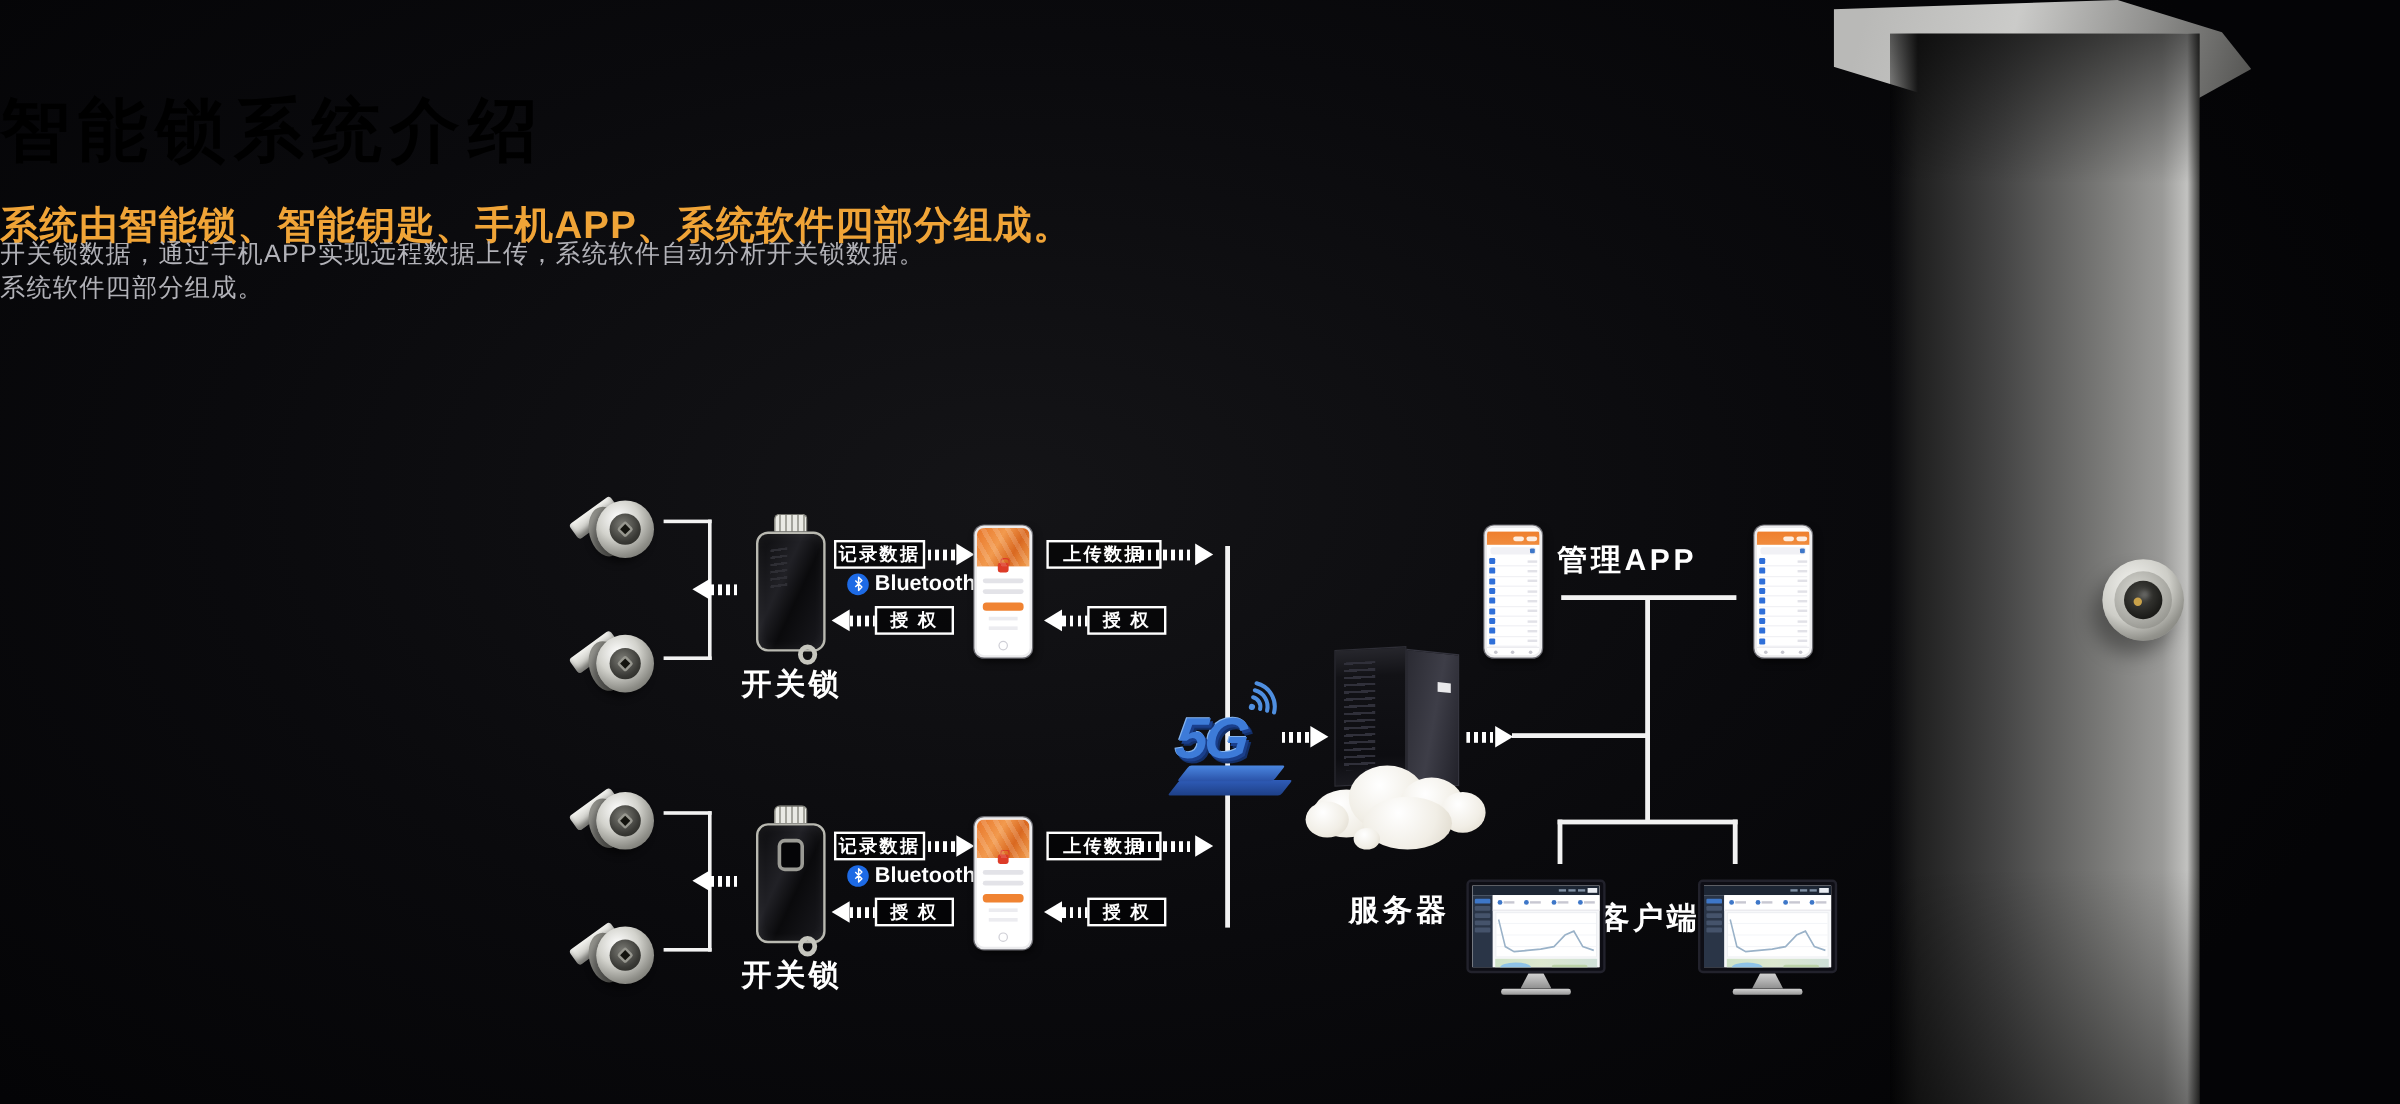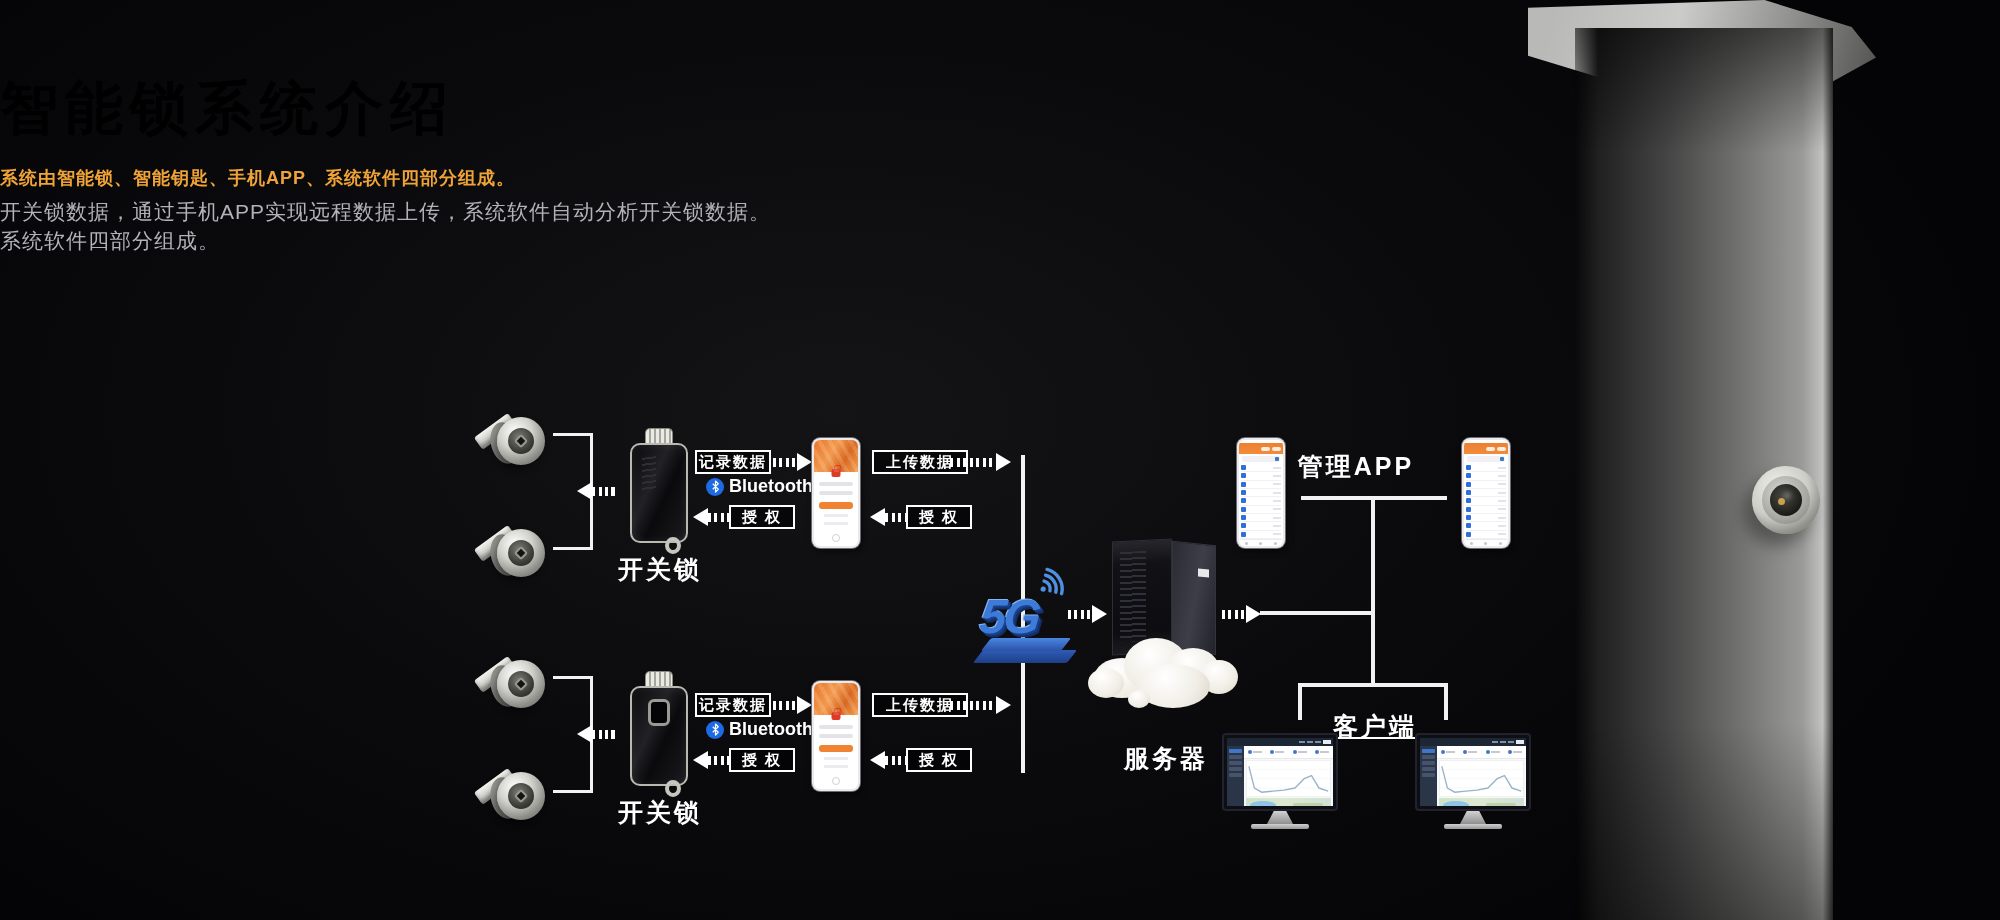--- a/index.html
+++ b/index.html
@@ -17,21 +17,21 @@
     clip-path:polygon(0% 8%, 68% 0%, 93% 28%, 100% 60%, 86% 88%, 38% 100%, 0% 58%);}
   .cab-lock{position:absolute;left:1752px;top:466px;width:68px;height:68px;border-radius:50%;
     background:radial-gradient(circle at 38% 32%, #f2f2ee, #cdcdc7 48%, #93938d 72%, #686862);
     box-shadow:-8px 12px 16px rgba(0,0,0,.35);}
   .cab-lock .ring{position:absolute;left:10px;top:10px;width:48px;height:48px;border-radius:50%;
     background:radial-gradient(circle at 40% 35%, #d8d8d2, #a8a8a2 60%, #7e7e78);}
   .cab-lock .core{position:absolute;left:18px;top:18px;width:32px;height:32px;border-radius:50%;
     background:radial-gradient(circle at 42% 38%, #4a4a46, #1b1b18 70%);}
   .cab-lock .pin{position:absolute;left:26px;top:32px;width:7px;height:7px;border-radius:50%;background:#c9a24a;box-shadow:6px -6px 4px rgba(200,200,200,.35);}
   .hd-title{position:absolute;left:0;width:2000px;top:70px;font-size:58px;font-weight:bold;letter-spacing:7px;}
-  .hd-sub{position:absolute;left:0;width:1649px;top:166px;font-size:18px;font-weight:bold;color:#f0a437;letter-spacing:1px;}
+  .hd-sub{position:absolute;left:0;width:1649px;top:166px;font-size:32px;font-weight:bold;color:#f0a437;letter-spacing:1px;}
   .hd-desc{position:absolute;left:0;width:2000px;top:197px;font-size:21px;color:#b2b2b8;line-height:29px;letter-spacing:1px;}
 
   
   .line{position:absolute;background:#f2f2f2;}
   .lbox{position:absolute;height:24px;border:2px solid #fff;background:rgba(0,0,0,.55);color:#fff;
     font-size:15px;font-weight:bold;letter-spacing:2px;display:flex;align-items:center;justify-content:center;}
   .biglabel{position:absolute;color:#fff;font-size:25px;font-weight:bold;letter-spacing:3px;text-align:center;}
   .ar{position:absolute;display:flex;align-items:center;}
   .ar .bars{height:9px;width:24px;background:repeating-linear-gradient(90deg,#fff 0 3px,transparent 3px 6.5px);}
   .ar.long .bars{width:46px;}
@@ -140,21 +140,21 @@
   .cl-f{left:48px;top:30px;width:74px;height:44px;}
   .cl-g{left:40px;top:56px;width:22px;height:18px;}
   .srvlabel{left:1106px;top:742px;width:120px;}
 
   
   .h-junc{left:1260px;top:611px;width:114px;height:4px;}
   .v-junc{left:1371px;top:498px;width:4px;height:187px;}
   .mgmt-h{left:1301px;top:496px;width:146px;height:4px;}
   .mgmtlabel{left:1296px;top:450px;width:120px;}
   .brk2{position:absolute;left:1298px;top:683px;width:150px;height:37px;border:4px solid #f2f2f2;border-bottom:none;}
-  .clientlabel{left:1315px;top:710px;width:120px;text-decoration:underline;}
+  .clientlabel{left:1315px;top:748px;width:120px;}
   .monitor{position:absolute;width:116px;}
   .mo-1{left:1222px;top:733px;} .mo-2{left:1415px;top:733px;}
   .mon-bezel{width:116px;height:78px;background:#0e0e15;border:2px solid #22222c;border-radius:4px;padding:3px;}
   .mon-screen{width:100%;height:100%;background:#fff;display:flex;flex-direction:column;overflow:hidden;}
   .ms-top{height:8px;background:#1d2634;display:flex;align-items:center;justify-content:flex-end;gap:2px;padding:0 2px;flex:none;}
   .ms-top i{width:6px;height:2px;background:#7f90a5;}
   .ms-top b{width:8px;height:4px;background:#e8ecf2;}
   .ms-body{flex:1;display:flex;}
   .ms-side{width:17px;background:#2a3547;padding-top:1px;flex:none;}
   .msi{height:4px;margin:2px;background:#45536b;border-radius:1px;}

